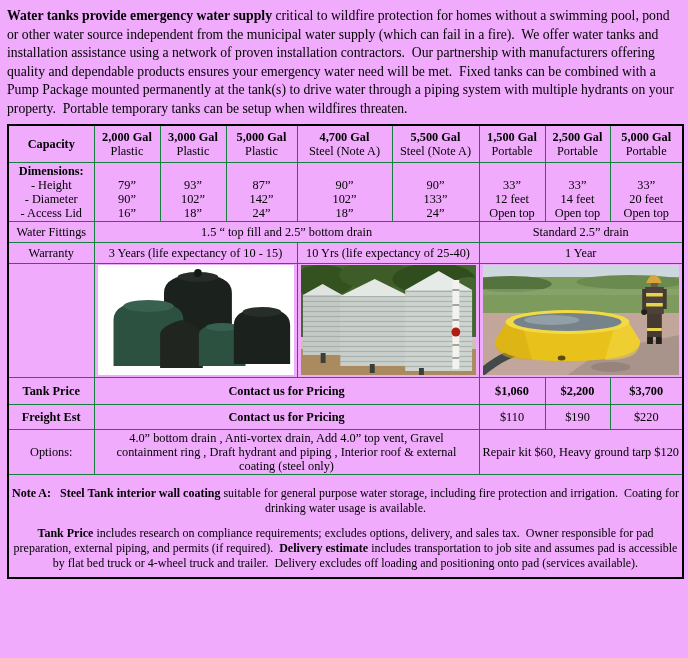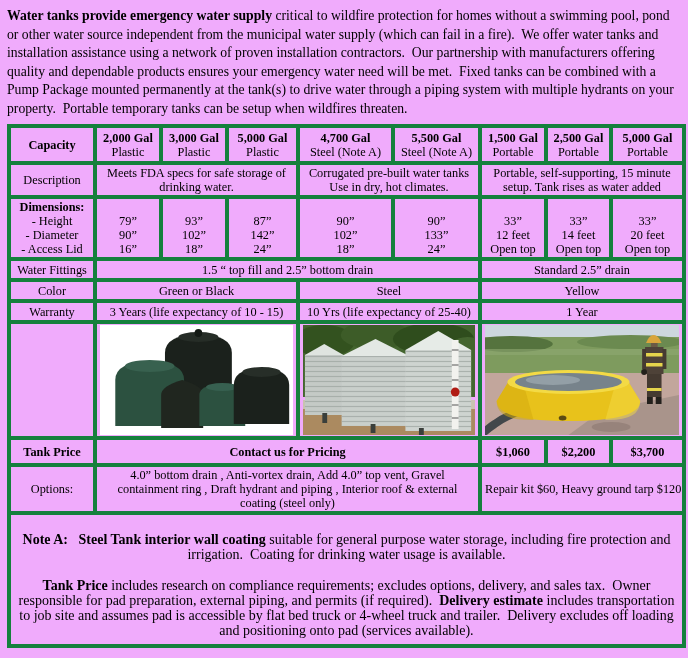--- a/index.html
+++ b/index.html
@@ -10,35 +10,35 @@
     position:relative; overflow:hidden;
     padding:7px 5px 0 7px;
   }
   .intro { font-size:13.7px; line-height:18.5px; white-space:pre-wrap; margin-bottom:6px; }
   .contact { font-size:13.7px; line-height:18.5px; white-space:pre-wrap; margin-bottom:6px; }
   table.spec {
     border-collapse:collapse; table-layout:fixed; width:675px;
     font-size:12.3px; line-height:14px;
     border:2px solid #000;
   }
-  table.spec td { border:4px solid #15803d; padding:1px 3px; vertical-align:middle; text-align:center; overflow:hidden; }
+  table.spec td { border:1px solid #15803d; padding:1px 3px; vertical-align:middle; text-align:center; overflow:hidden; }
   td.lbl { text-align:left; padding-left:4px; }
   td.top { vertical-align:top; }
   .b { font-weight:bold; }
   .left { text-align:left; padding-left:5px;margin-left:32px; }
   .nowrap { white-space:nowrap; }
   .spacer { height:14px; }
   tr.r-cap{height:37px} tr.r-desc{height:29px} tr.r-dim{height:58px}
   tr.r-base{height:18px} tr.r-fit{height:21px} tr.r-color{height:21px}
   tr.r-warr{height:21px} tr.r-photo{height:114px} tr.r-price{height:27px}
   tr.r-freight{height:25px} tr.r-opt{height:30px}
   td.photo { padding:1px; vertical-align:middle; }
   td.photo svg { display:block; width:100%; height:110px; }
   td.notes-cell { text-align:left; padding:4px 8px 2px 8px; }
-  td.notes-cell p { font-size:14px; line-height:15px; white-space:pre-wrap; margin:16px 0 5px 0; }
+  td.notes-cell p { font-size:12px; line-height:15px; white-space:pre-wrap; margin:10px 0 5px 0; }
 </style>
 </head>
 <body>
 
 <div class="page">
 
   <p class="intro"><b>Water tanks provide emergency water supply</b><span> critical to wildfire protection for homes without a swimming pool, pond or other water source independent from the municipal water supply (which can fail in a fire).  We offer water tanks and installation assistance using a network of proven installation contractors.  Our partnership with manufacturers offering quality and dependable products ensures your emergency water need will be met.  Fixed tanks can be combined with a Pump Package mounted permanently at the tank(s) to drive water through a piping system with multiple hydrants on your property.  Portable temporary tanks can be setup when wildfires threaten.</span></p>
 
 
   <table class="spec">
@@ -84,26 +84,20 @@
       <td>
             <div class="b">2,500 Gal</div>
             <div>Portable</div>
           </td>
       <td>
             <div class="b">5,000 Gal</div>
             <div>Portable</div>
           </td>
     </tr>
 
-    <tr class="r-desc">
-      <td class="lbl top">Description</td>
-      <td colspan="3">Meets FDA specs for safe storage of drinking water.</td>
-      <td colspan="2">Corrugated pre-built water tanks Use in dry, hot climates.</td>
-      <td colspan="3">Portable, self-supporting, 15 minute setup. Tank rises as water added</td>
-    </tr>
 
     <tr class="r-dim">
       <td class="lbl top">
         <div class="b">Dimensions:</div>
         <div>- Height</div>
         <div>- Diameter</div>
         <div>- Access Lid</div>
       </td>
       <td class="top">
             <div class="spacer"></div>
@@ -155,26 +149,20 @@
           </td>
     </tr>
 
 
     <tr class="r-fit">
       <td class="lbl">Water Fittings</td>
       <td colspan="5">1.5 “ top fill and 2.5” bottom drain</td>
       <td colspan="3">Standard 2.5” drain</td>
     </tr>
 
-    <tr class="r-color">
-      <td class="lbl">Color</td>
-      <td colspan="3">Green or Black</td>
-      <td colspan="2">Steel</td>
-      <td colspan="3">Yellow</td>
-    </tr>
 
     <tr class="r-warr">
       <td class="lbl">Warranty</td>
       <td colspan="3">3 Years (life expectancy of 10 - 15)</td>
       <td colspan="2">10 Yrs (life expectancy of 25-40)</td>
       <td colspan="3">1 Year</td>
     </tr>
 
     <tr class="r-photo">
       <td></td>
@@ -265,20 +253,27 @@
     </tr>
 
     <tr class="r-price">
       <td class="lbl b">Tank Price</td>
       <td colspan="5" class="b">Contact us for Pricing</td>
       <td class="b">$1,060</td>
       <td class="b">$2,200</td>
       <td class="b">$3,700</td>
     </tr>
 
+    <tr class="r-freight">
+      <td class="lbl b">Freight Est</td>
+      <td colspan="5" class="b">Contact us for Pricing</td>
+      <td>$110</td>
+      <td>$190</td>
+      <td>$220</td>
+    </tr>
 
     <tr class="r-opt">
       <td class="lbl top">Options:</td>
       <td colspan="5" class="left">4.0” bottom drain , Anti-vortex drain, Add 4.0” top vent, Gravel containment ring , Draft hydrant and piping , Interior roof &amp; external coating (steel only)</td>
       <td colspan="3" class="nowrap">Repair kit $60, Heavy ground tarp $120</td>
     </tr>
 
     <tr>
       <td colspan="9" class="notes-cell">
         <p><b>Note A:   </b><b>Steel Tank interior wall coating</b><span> suitable for general purpose water storage, including fire protection and irrigation.  Coating for drinking water usage is available.</span></p>

